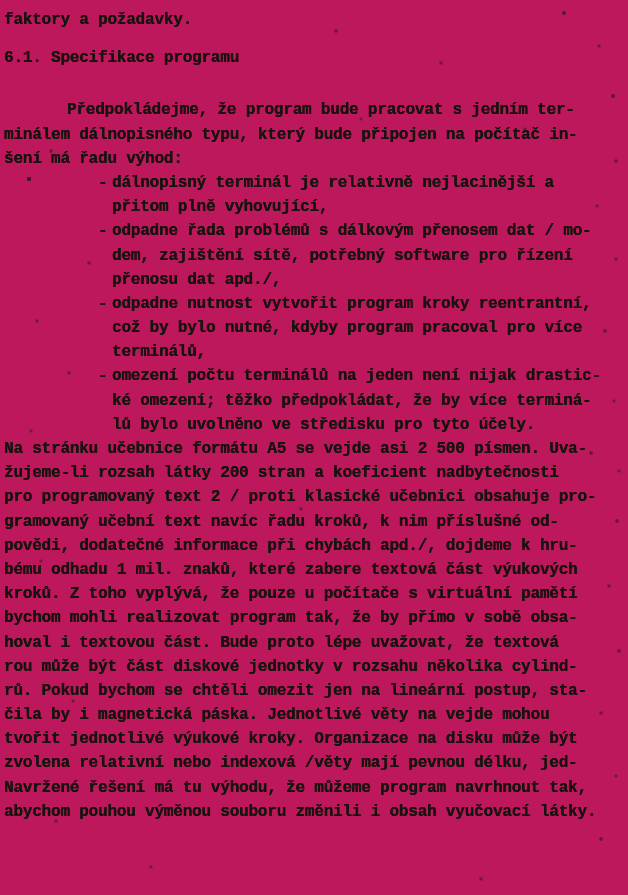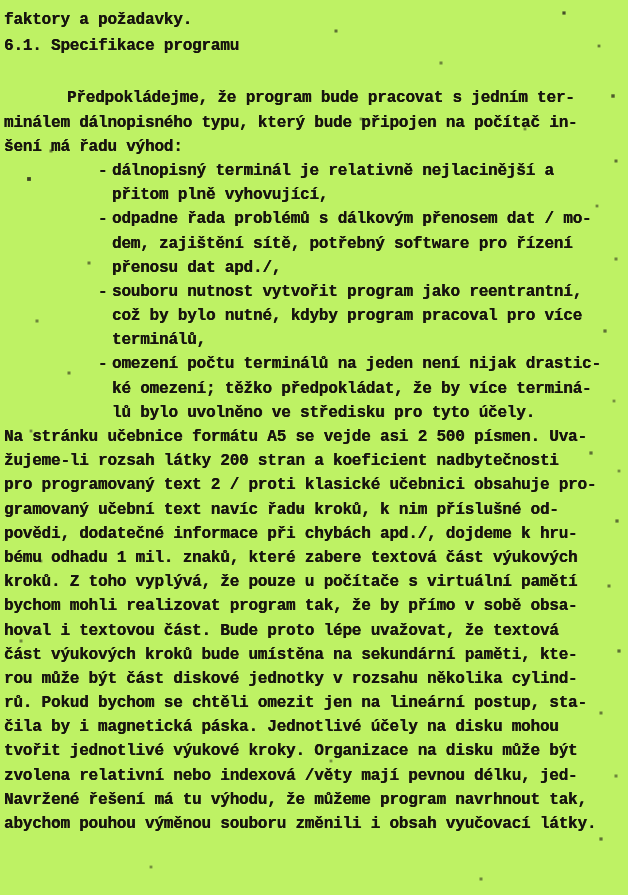--- a/index.html
+++ b/index.html
@@ -5,39 +5,39 @@
   html, body {
     margin: 0;
     padding: 0;
     background: #e8e8e4;
   }
   .scan-page {
     position: relative;
     width: 628px;
     height: 895px;
     margin: 0;
-    background: #bef264;
+    background: #be185d;
     overflow: hidden;
     font-family: "Liberation Mono", "DejaVu Sans Mono", monospace;
     font-weight: 700;
     font-size: 16px;
     color: #17140f;
     box-sizing: border-box;
     padding: 8px 4px 0 4px;
     text-shadow: 0 0 0.6px rgba(22,18,12,0.95), 0.4px 0.4px 0 rgba(22,18,12,0.35);
     letter-spacing: -0.2px;
   }
   .line {
     height: 24.2px;
     line-height: 24.2px;
     white-space: pre;
     overflow: visible;
   }
   .heading-line {
-    margin-top: 2px;
+    margin-top: 14px;
     margin-bottom: 3px;
     height: 24.2px;
     line-height: 24.2px;
     white-space: pre;
     font-size: 16px;
   }
   .p1-first {
     text-indent: 63px;
     margin-top: 28px;
   }
@@ -121,21 +121,21 @@
 
     <div class="bullet-item">
       <span class="bullet-dash">-</span>
       <div class="line">odpadne řada problémů s dálkovým přenosem dat / mo-</div>
       <div class="line">dem, zajištění sítě, potřebný software pro řízení</div>
       <div class="line">přenosu dat apd./,</div>
     </div>
 
     <div class="bullet-item">
       <span class="bullet-dash">-</span>
-      <div class="line">souboru nutnost vytvořit program jako reentrantní,</div>
+      <div class="line">odpadne nutnost vytvořit program kroky reentrantní,</div>
       <div class="line">což by bylo nutné, kdyby program pracoval pro více</div>
       <div class="line">terminálů,</div>
     </div>
 
     <div class="bullet-item">
       <span class="bullet-dash">-</span>
       <div class="line">omezení počtu terminálů na jeden není nijak drastic-</div>
       <div class="line">ké omezení; těžko předpokládat, že by více terminá-</div>
       <div class="line">lů bylo uvolněno ve středisku pro tyto účely.</div>
     </div>
@@ -145,24 +145,23 @@
   <div>
     <div class="line">Na stránku učebnice formátu A5 se vejde asi 2 500 písmen. Uva-</div>
     <div class="line">žujeme-li rozsah látky 200 stran a koeficient nadbytečnosti</div>
     <div class="line">pro programovaný text 2 / proti klasické učebnici obsahuje pro-</div>
     <div class="line">gramovaný učební text navíc řadu kroků, k nim příslušné od-</div>
     <div class="line">povědi, dodatečné informace při chybách apd./, dojdeme k hru-</div>
     <div class="line">bému odhadu 1 mil. znaků, které zabere textová část výukových</div>
     <div class="line">kroků. Z toho vyplývá, že pouze u počítače s virtuální pamětí</div>
     <div class="line">bychom mohli realizovat program tak, že by přímo v sobě obsa-</div>
     <div class="line">hoval i textovou část. Bude proto lépe uvažovat, že textová</div>
-    <div class="line">část výukových kroků bude umístěna na sekundární paměti, kte-</div>
     <div class="line">rou může být část diskové jednotky v rozsahu několika cylind-</div>
     <div class="line">rů. Pokud bychom se chtěli omezit jen na lineární postup, sta-</div>
-    <div class="line">čila by i magnetická páska. Jednotlivé účely na disku mohou</div>
+    <div class="line">čila by i magnetická páska. Jednotlivé věty na vejde mohou</div>
     <div class="line">tvořit jednotlivé výukové kroky. Organizace na disku může být</div>
     <div class="line">zvolena relativní nebo indexová /věty mají pevnou délku, jed-</div>
     <div class="line">Navržené řešení má tu výhodu, že můžeme program navrhnout tak,</div>
     <div class="line">abychom pouhou výměnou souboru změnili i obsah vyučovací látky.</div>
   </div>
 
   <div class="specks"></div>
 
 </div>
 

